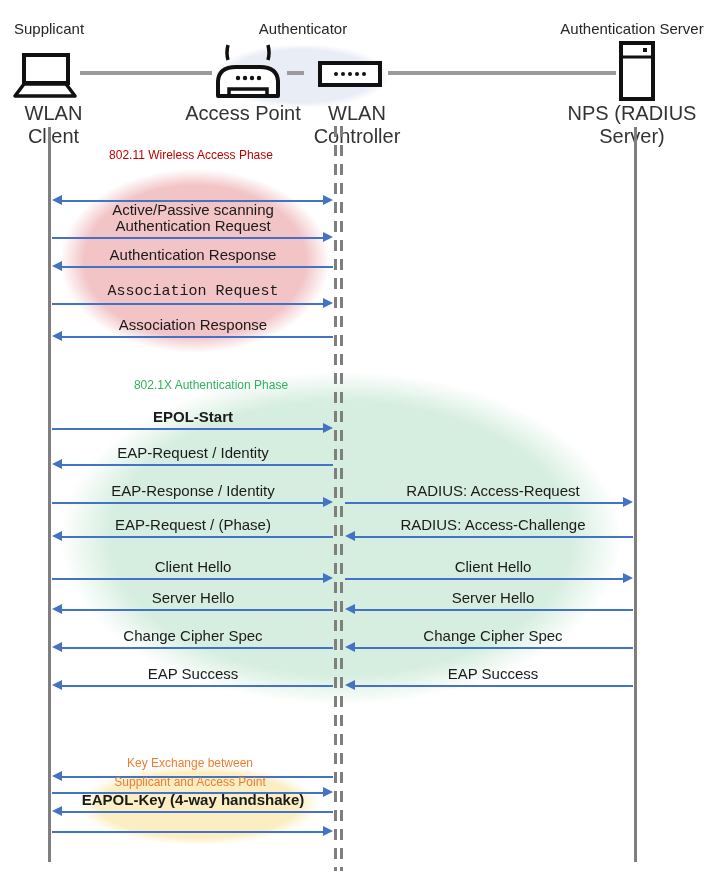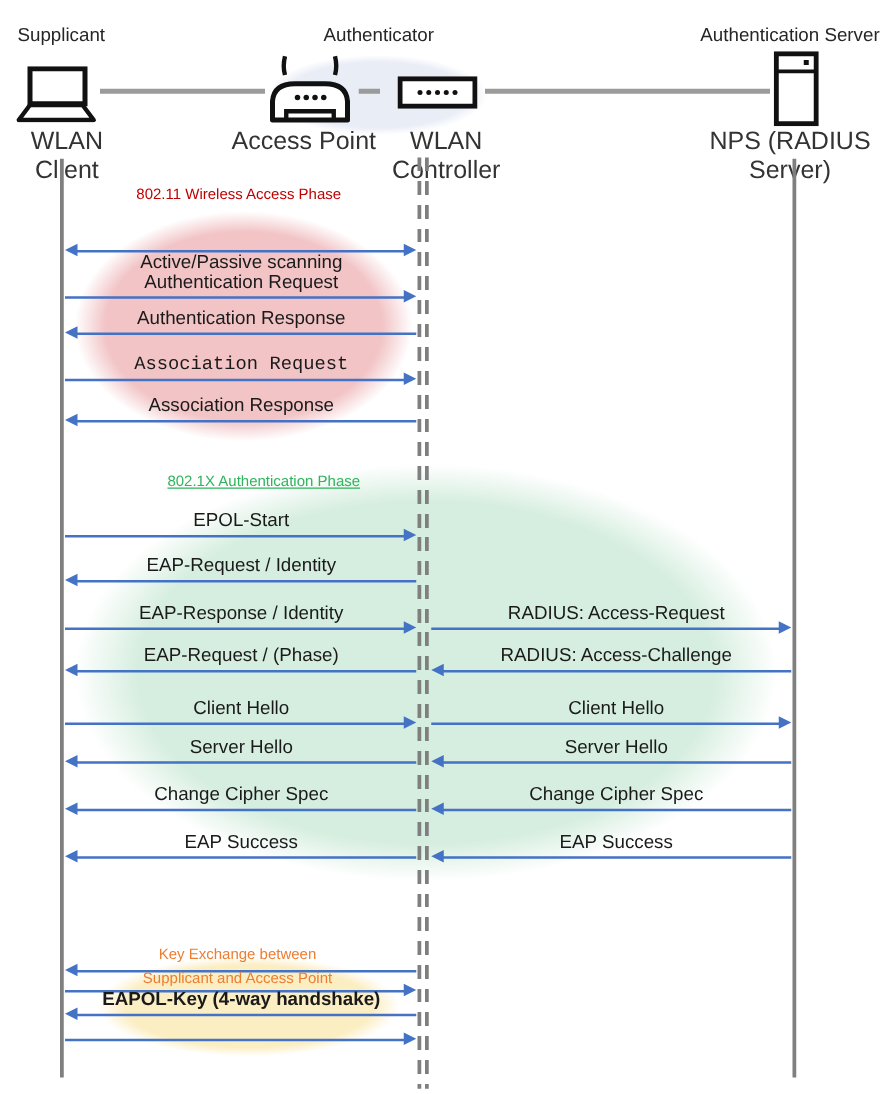--- a/index.html
+++ b/index.html
@@ -15,21 +15,21 @@
   .ellipse{position:absolute;border-radius:50%;z-index:0;}
   
   .lifeline{position:absolute;top:127px;width:3px;height:735px;background:#7f7f7f;z-index:1;}
   .lifeline-dashed{
     position:absolute;top:126px;width:3px;height:745px;z-index:1;
     background:repeating-linear-gradient(to bottom,#7f7f7f 0 11px,transparent 11px 19px);
   }
   
   .phase-title{position:absolute;font-size:12px;text-align:center;z-index:4;white-space:pre-line;line-height:19px;}
   .pt1{left:41px;top:146px;width:300px;}
-  .pt2{left:61px;top:376px;width:300px;text-decoration:underline;}
+  .pt2{left:61px;top:376px;width:300px;}
   .pt3{left:40px;top:721px;width:300px;margin-top:33px;}
   
   .msg-label{position:absolute;font-size:15px;height:16px;line-height:16px;text-align:center;color:#1a1a1a;z-index:4;}
   .msg-line{position:absolute;height:2px;z-index:3;}
   .msg-head{position:absolute;width:0;height:0;border-top:5px solid transparent;border-bottom:5px solid transparent;z-index:3;}
   
   svg{position:absolute;z-index:2;}
 </style>
 </head>
 <body>
@@ -106,21 +106,21 @@
       <div class="msg-head" style="left: 323px; top: 232px; border-left: 10px solid rgb(68, 114, 196);"></div>
       <div class="msg-label" style="left: 50px; width: 286px; top: 247px;">Authentication Response</div>
       <div class="msg-line" style="background: rgb(68, 114, 196); left: 60px; width: 273px; top: 266px;"></div>
       <div class="msg-head" style="left: 52px; top: 261px; border-right: 10px solid rgb(68, 114, 196);"></div>
       <div class="msg-label" style="left: 50px; width: 286px; top: 284px; font-family: Liberation Mono, monospace;">Association Request</div>
       <div class="msg-line" style="background: rgb(68, 114, 196); left: 52px; width: 273px; top: 303px;"></div>
       <div class="msg-head" style="left: 323px; top: 298px; border-left: 10px solid rgb(68, 114, 196);"></div>
       <div class="msg-label" style="left: 50px; width: 286px; top: 317px;">Association Response</div>
       <div class="msg-line" style="background: rgb(68, 114, 196); left: 60px; width: 273px; top: 336px;"></div>
       <div class="msg-head" style="left: 52px; top: 331px; border-right: 10px solid rgb(68, 114, 196);"></div>
-      <div class="msg-label" style="left: 50px; width: 286px; top: 409px;">EPOL-Start</div>
+      <div class="msg-label" style="left: 50px; width: 286px; top: 409px; font-weight: bold;">EPOL-Start</div>
       <div class="msg-line" style="background: rgb(68, 114, 196); left: 52px; width: 273px; top: 428px;"></div>
       <div class="msg-head" style="left: 323px; top: 423px; border-left: 10px solid rgb(68, 114, 196);"></div>
       <div class="msg-label" style="left: 50px; width: 286px; top: 445px;">EAP-Request / Identity</div>
       <div class="msg-line" style="background: rgb(68, 114, 196); left: 60px; width: 273px; top: 464px;"></div>
       <div class="msg-head" style="left: 52px; top: 459px; border-right: 10px solid rgb(68, 114, 196);"></div>
       <div class="msg-label" style="left: 50px; width: 286px; top: 483px;">EAP-Response / Identity</div>
       <div class="msg-line" style="background: rgb(68, 114, 196); left: 52px; width: 273px; top: 502px;"></div>
       <div class="msg-head" style="left: 323px; top: 497px; border-left: 10px solid rgb(68, 114, 196);"></div>
       <div class="msg-label" style="left: 358px; width: 270px; top: 483px;">RADIUS: Access-Request</div>
       <div class="msg-line" style="background: rgb(68, 114, 196); left: 345px; width: 280px; top: 502px;"></div>

